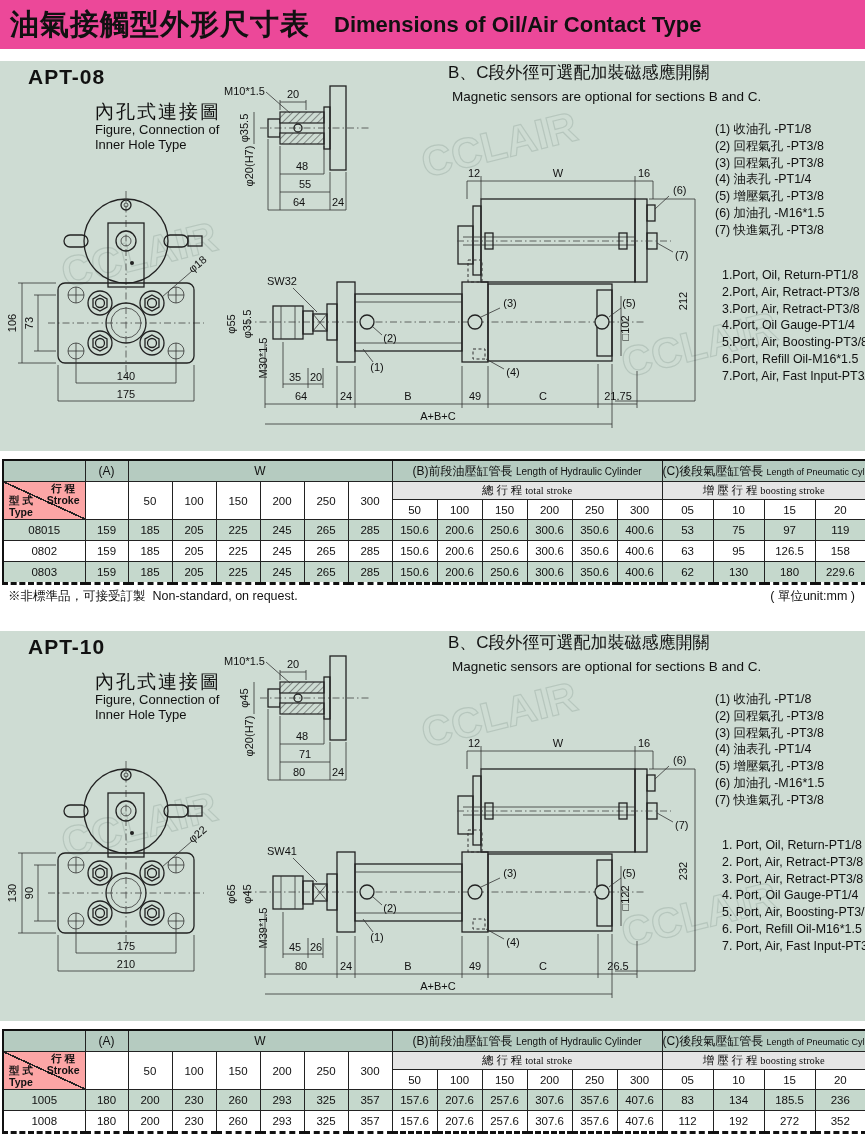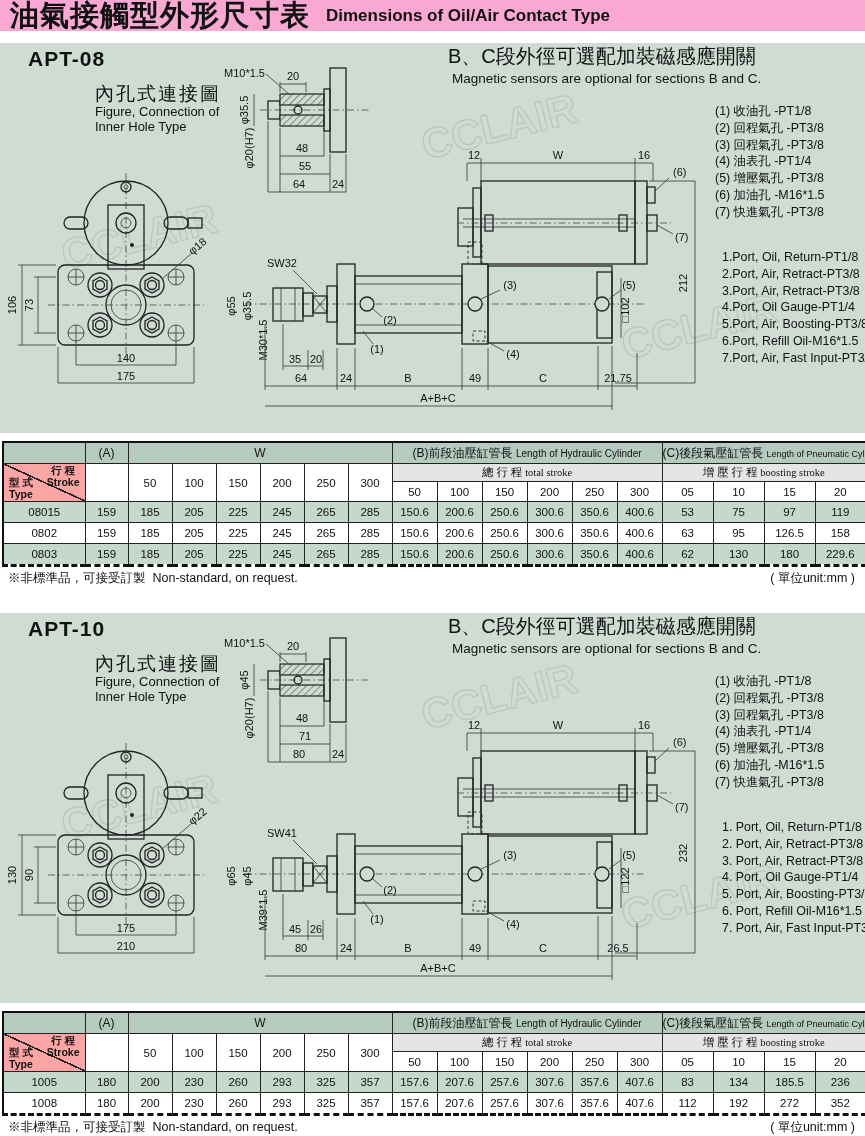--- a/index.html
+++ b/index.html
@@ -1,27 +1,27 @@
 <!DOCTYPE html>
 <html><head>
 <meta charset="utf-8">
 <style>
   html,body{margin:0;padding:0;}
   body{width:865px;height:1136px;background:#fff;font-family:"Liberation Sans",sans-serif;color:#111;position:relative;overflow:hidden;}
-  .hdr{height:31px;background:#f9a8d4;display:flex;align-items:center;gap:16px;padding-left:10px;}
+  .hdr{height:49px;background:#ec4899;display:flex;align-items:center;gap:24px;padding-left:10px;}
   .hdr .zh{font-size:29px;font-weight:bold;letter-spacing:1px;}
-  .hdr .en{font-size:17px;font-weight:bold;}
+  .hdr .en{font-size:22px;font-weight:bold;}
   .panel{position:relative;width:865px;height:390px;background:#cedcd3;}
   .p1{margin-top:12px;}
   .p2{margin-top:26px;}
   .model{position:absolute;left:28px;top:4px;font-size:21px;font-weight:bold;letter-spacing:1px;}
   .figtitle{position:absolute;left:95px;top:40px;line-height:1.15;}
   .figtitle .zh{font-size:19px;letter-spacing:2px;}
   .figtitle .en{font-size:13px;width:160px;display:block;}
-  .notez{position:absolute;left:448px;top:0px;font-size:20px;}
+  .notez{position:absolute;left:448px;top:0px;font-size:17px;}
   .notee{position:absolute;left:452px;top:28px;font-size:13.5px;}
   .ports{position:absolute;font-size:12.4px;white-space:nowrap;}
   .ports div{line-height:16.8px;margin-left:20px;}
   .pzh{left:695px;top:60px;}
   .pen{left:702px;top:206px;}
   svg{position:absolute;overflow:visible;}
   svg text{font-size:11px;fill:#111;font-family:"Liberation Sans",sans-serif;}
   .ln{stroke:#222;stroke-width:1.3;fill:none;}
   .tn{stroke:#333;stroke-width:0.8;fill:none;}
   .cl{stroke:#444;stroke-width:0.8;stroke-dasharray:7 3 1.5 3;fill:none;}

